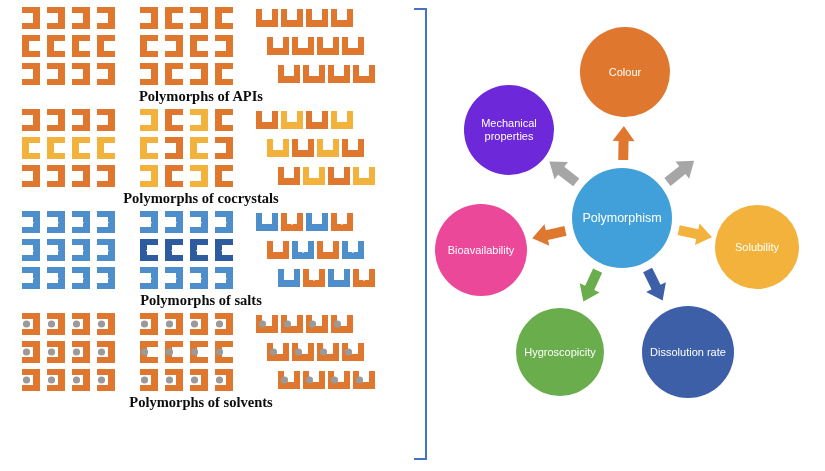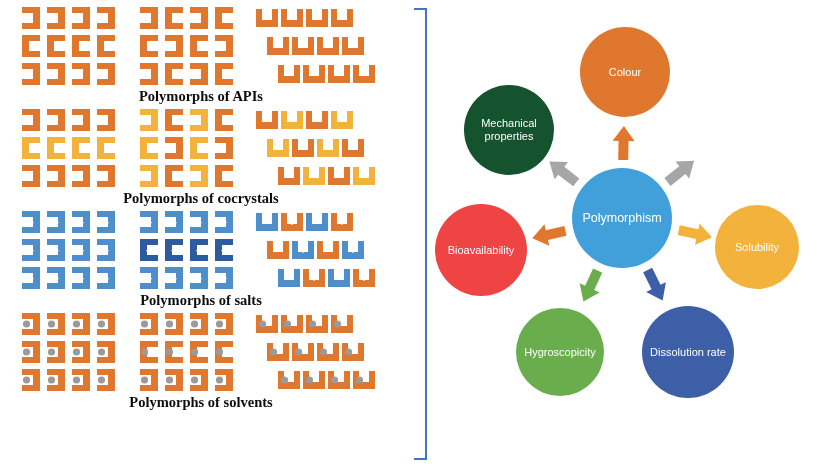--- a/index.html
+++ b/index.html
@@ -310,20 +310,20 @@
       </div>
       <div class="node" style="left: 285px; top: 205px; width: 84px; height: 84px; background: rgb(242, 178, 59);">
         <span>Solubility</span>
       </div>
       <div class="node" style="left: 212px; top: 306px; width: 92px; height: 92px; background: rgb(61, 95, 168);">
         <span>Dissolution rate</span>
       </div>
       <div class="node" style="left: 86px; top: 308px; width: 88px; height: 88px; background: rgb(105, 173, 76);">
         <span>Hygroscopicity</span>
       </div>
-      <div class="node" style="left: 5px; top: 204px; width: 92px; height: 92px; background: #ef4444;">
+      <div class="node" style="left: 5px; top: 204px; width: 92px; height: 92px; background: #ec4899;">
         <span>Bioavailability</span>
       </div>
-      <div class="node" style="left: 34px; top: 85px; width: 90px; height: 90px; background: #14532d;">
+      <div class="node" style="left: 34px; top: 85px; width: 90px; height: 90px; background: #6d28d9;">
         <span>Mechanical properties</span>
       </div>
     </div>
 </div>
 
 </body></html>

